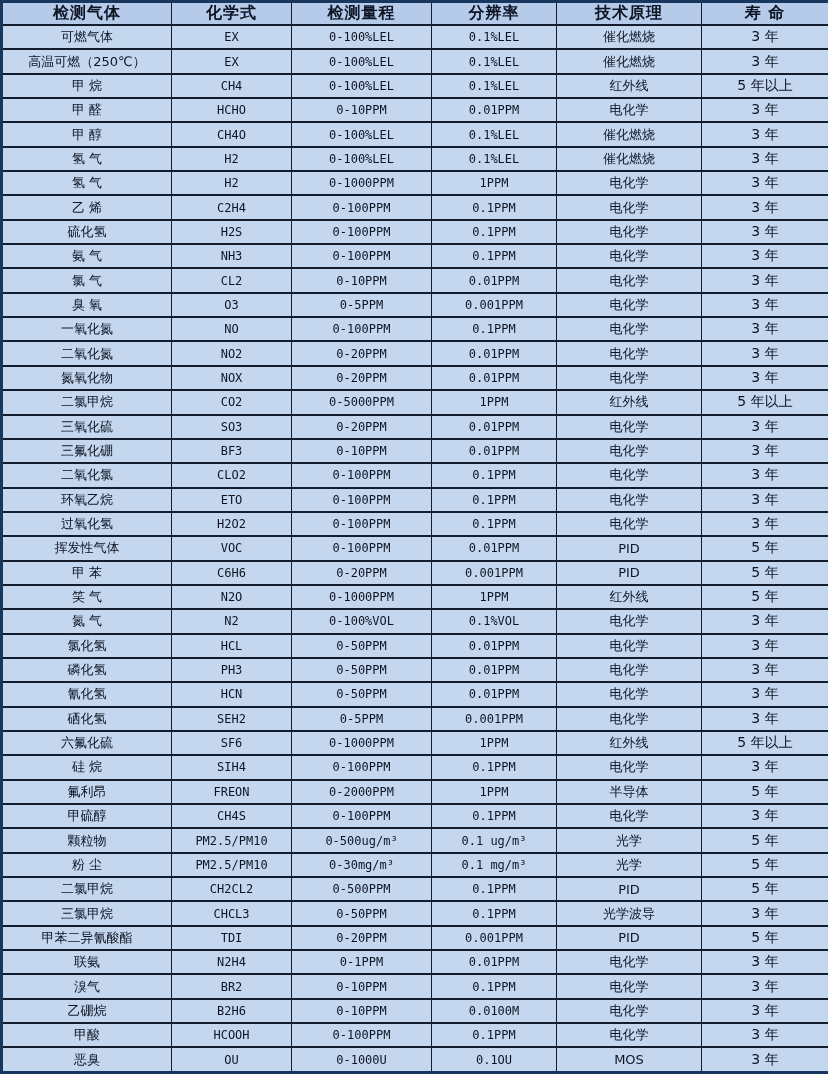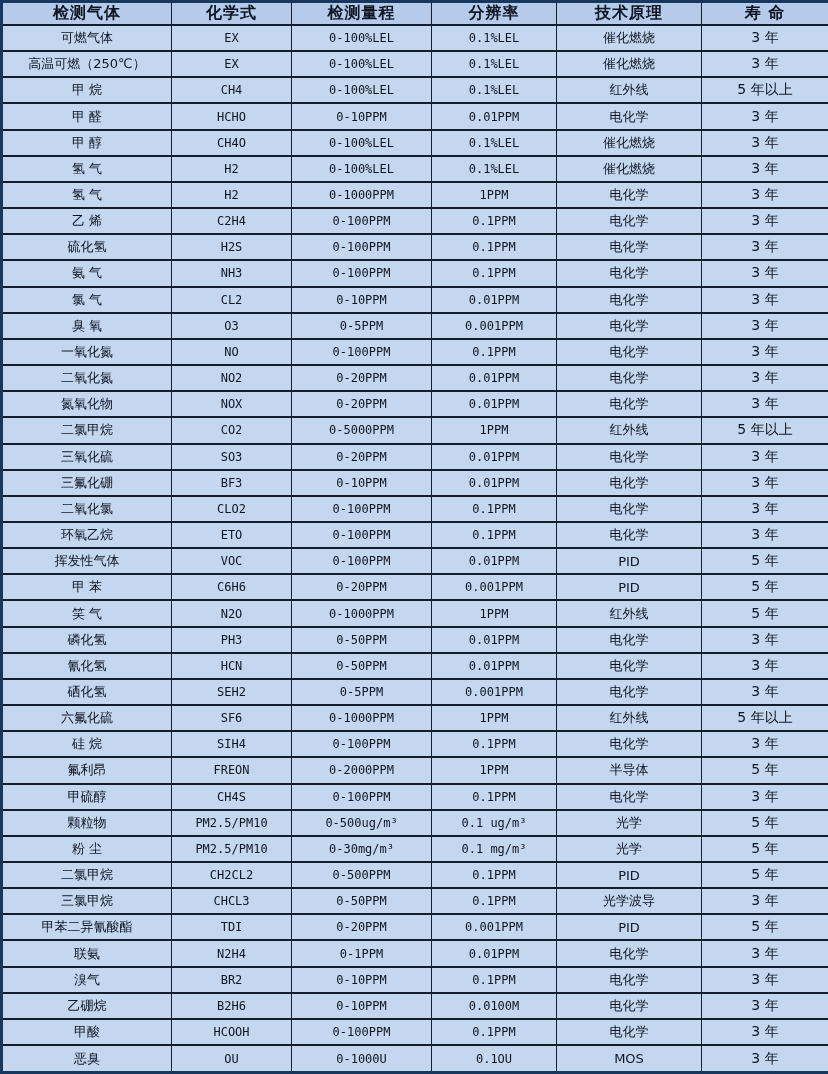--- a/index.html
+++ b/index.html
@@ -232,20 +232,28 @@
         </tr>
         <tr>
           <td>环氧乙烷</td>
           <td class="mono">ETO</td>
           <td class="mono">0-100PPM</td>
           <td class="mono">0.1PPM</td>
           <td>电化学</td>
           <td class="life">3 年</td>
         </tr>
         <tr>
+          <td>过氧化氢</td>
+          <td class="mono">H2O2</td>
+          <td class="mono">0-100PPM</td>
+          <td class="mono">0.1PPM</td>
+          <td>电化学</td>
+          <td class="life">3 年</td>
+        </tr>
+        <tr>
           <td>挥发性气体</td>
           <td class="mono">VOC</td>
           <td class="mono">0-100PPM</td>
           <td class="mono">0.01PPM</td>
           <td>PID</td>
           <td class="life">5 年</td>
         </tr>
         <tr>
           <td>甲  苯</td>
           <td class="mono">C6H6</td>
@@ -254,20 +262,36 @@
           <td>PID</td>
           <td class="life">5 年</td>
         </tr>
         <tr>
           <td>笑  气</td>
           <td class="mono">N2O</td>
           <td class="mono">0-1000PPM</td>
           <td class="mono">1PPM</td>
           <td>红外线</td>
           <td class="life">5 年</td>
+        </tr>
+        <tr>
+          <td>氮  气</td>
+          <td class="mono">N2</td>
+          <td class="mono">0-100%VOL</td>
+          <td class="mono">0.1%VOL</td>
+          <td>电化学</td>
+          <td class="life">3 年</td>
+        </tr>
+        <tr>
+          <td>氯化氢</td>
+          <td class="mono">HCL</td>
+          <td class="mono">0-50PPM</td>
+          <td class="mono">0.01PPM</td>
+          <td>电化学</td>
+          <td class="life">3 年</td>
         </tr>
         <tr>
           <td>磷化氢</td>
           <td class="mono">PH3</td>
           <td class="mono">0-50PPM</td>
           <td class="mono">0.01PPM</td>
           <td>电化学</td>
           <td class="life">3 年</td>
         </tr>
         <tr>

